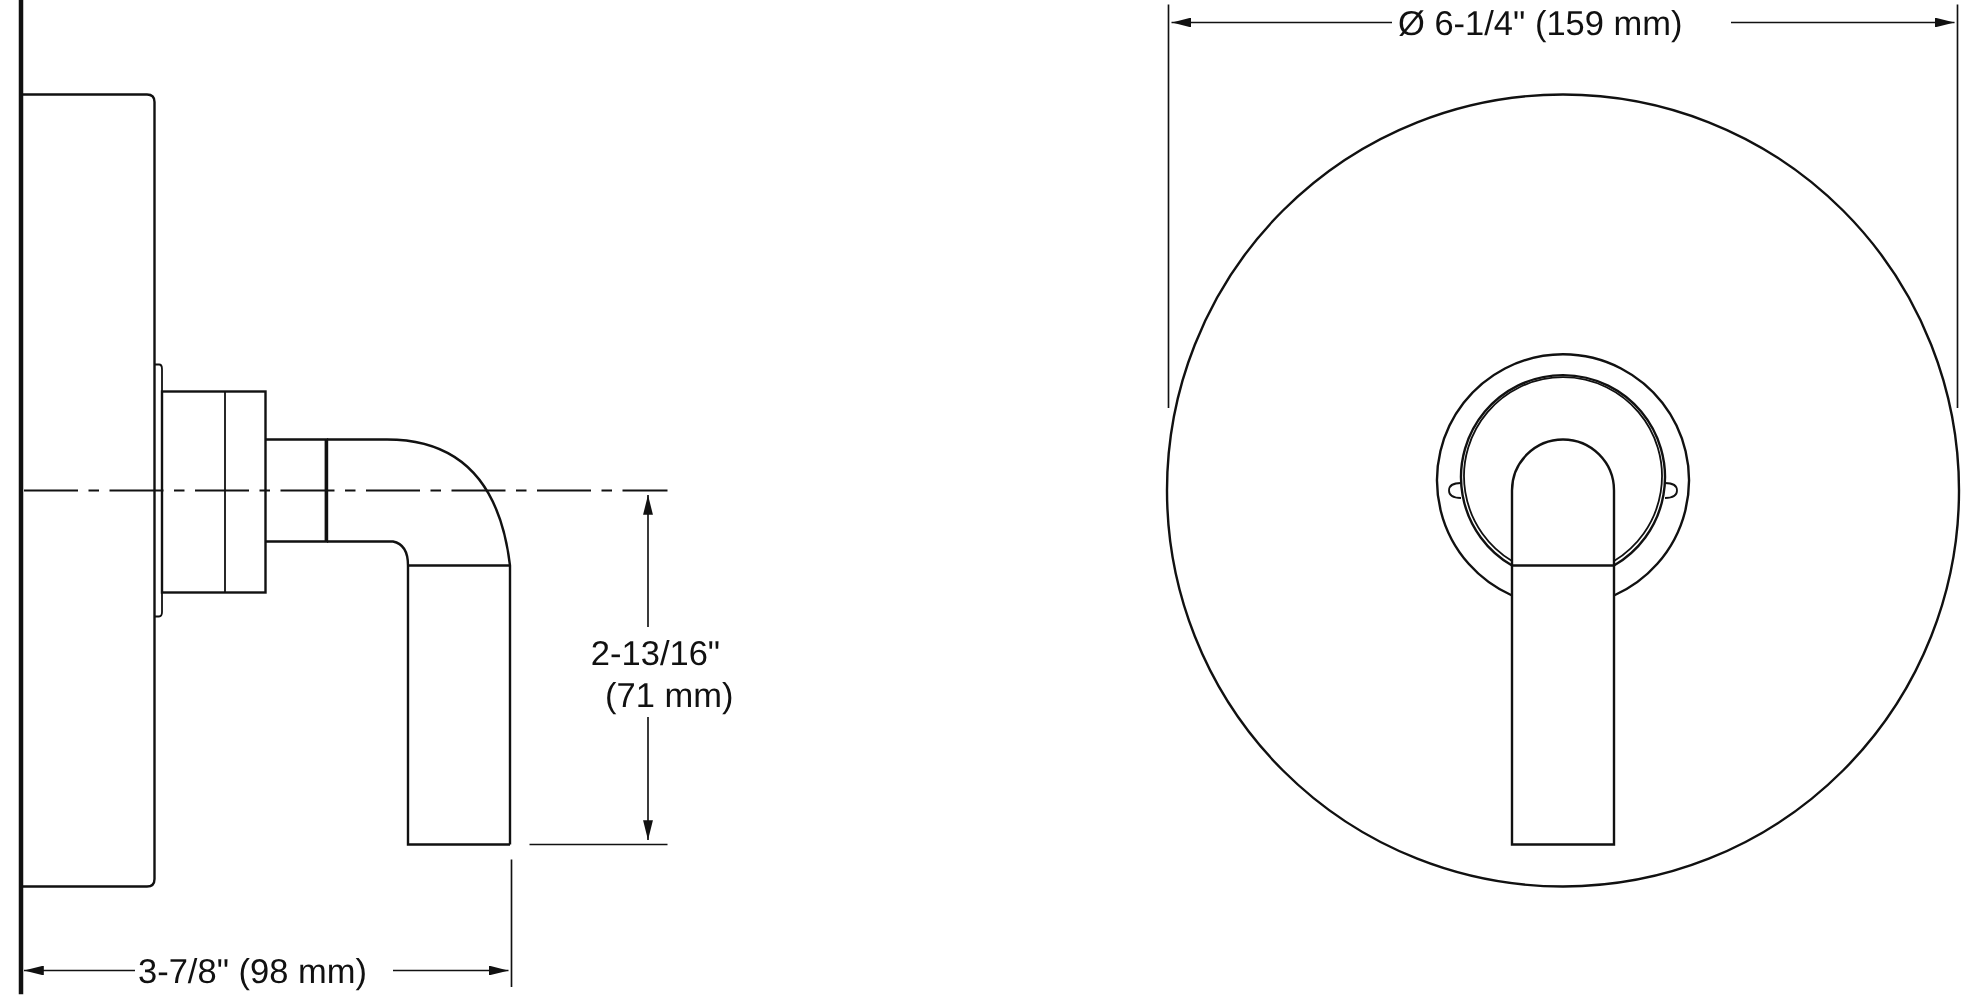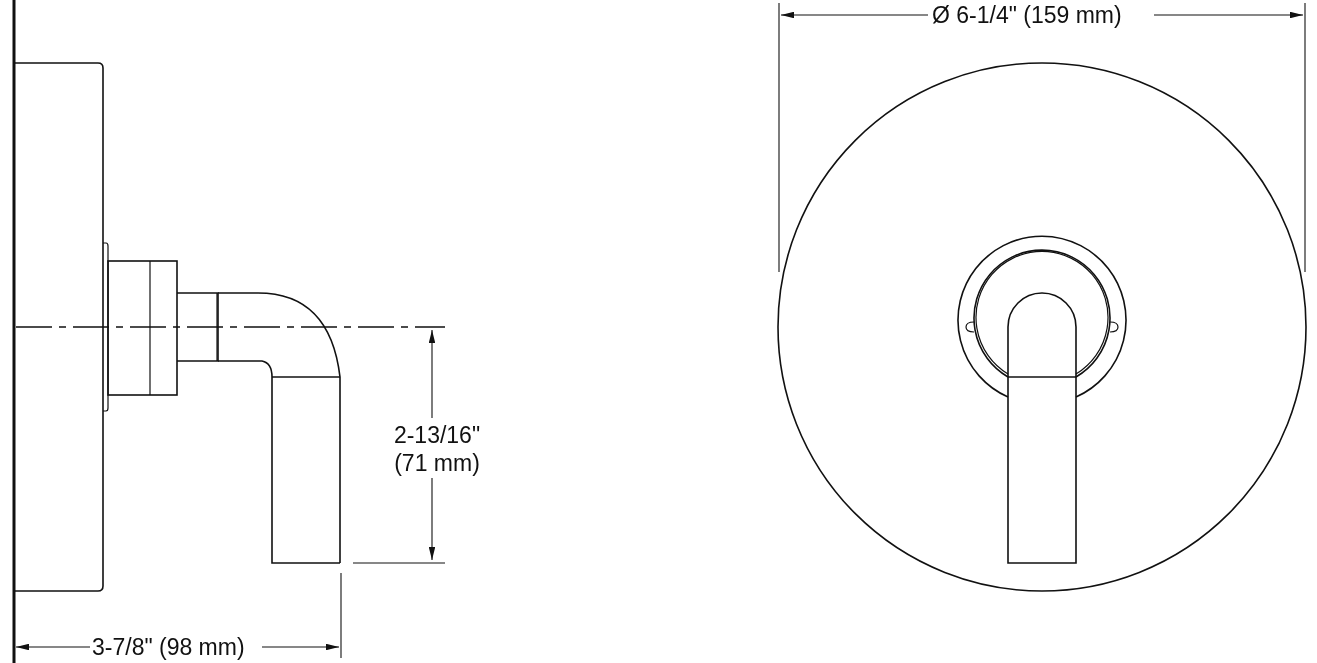--- a/index.html
+++ b/index.html
@@ -72,15 +72,15 @@
     <path class="thin" d="M1110,322 Q1118,322 1118,327 Q1118,332 1110,332"></path>
 
     <path class="ln" d="M1008,563 L1008,327 A34,34 0 0 1 1076,327 L1076,563 Z" fill="#fff"></path>
     <line class="ln" x1="1008" y1="377" x2="1076" y2="377"></line>
   </g>
 </svg>
 
 <div class="lbl" style="left:90px; top:634px; padding:0 2px;">3-7/8" (98 mm)</div>
 
 <div class="lbl" style="left:385px; top:422px; text-align:center; width:104px;">2-13/16"</div>
-<div class="lbl" style="left:385px; top:450px; text-align:center; width:104px;">(71 mm)</div>
+<div class="lbl" style="left:385px; top:450px; text-align:right; width:104px;">(71 mm)</div>
 
 <div class="lbl" style="left:930px; top:2px; padding:0 2px;">Ø 6-1/4" (159 mm)</div>
 
 </body></html>

